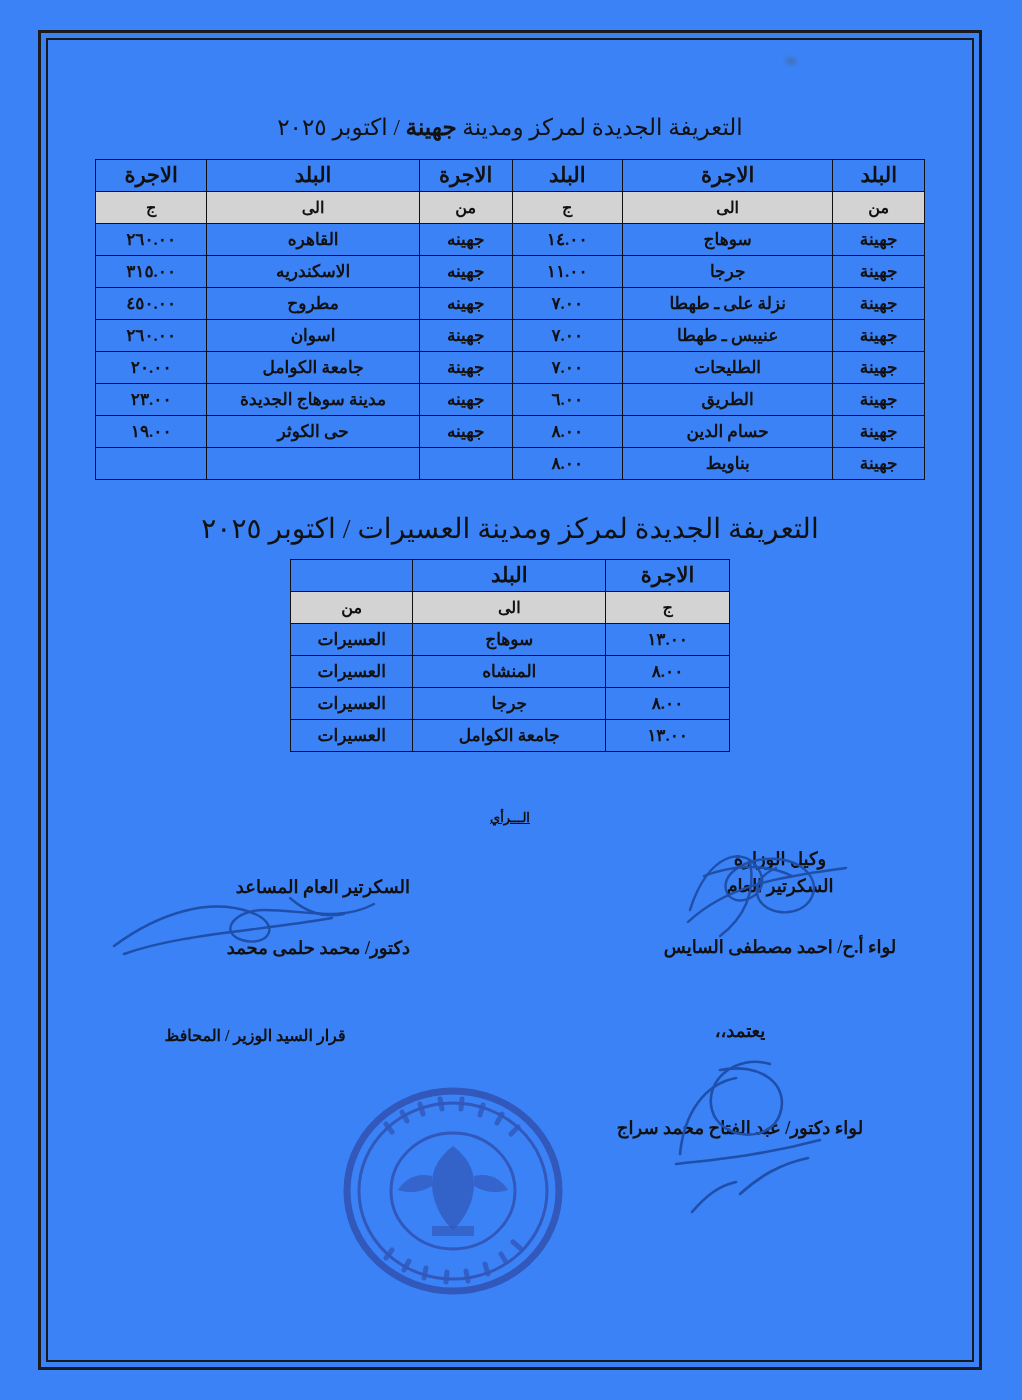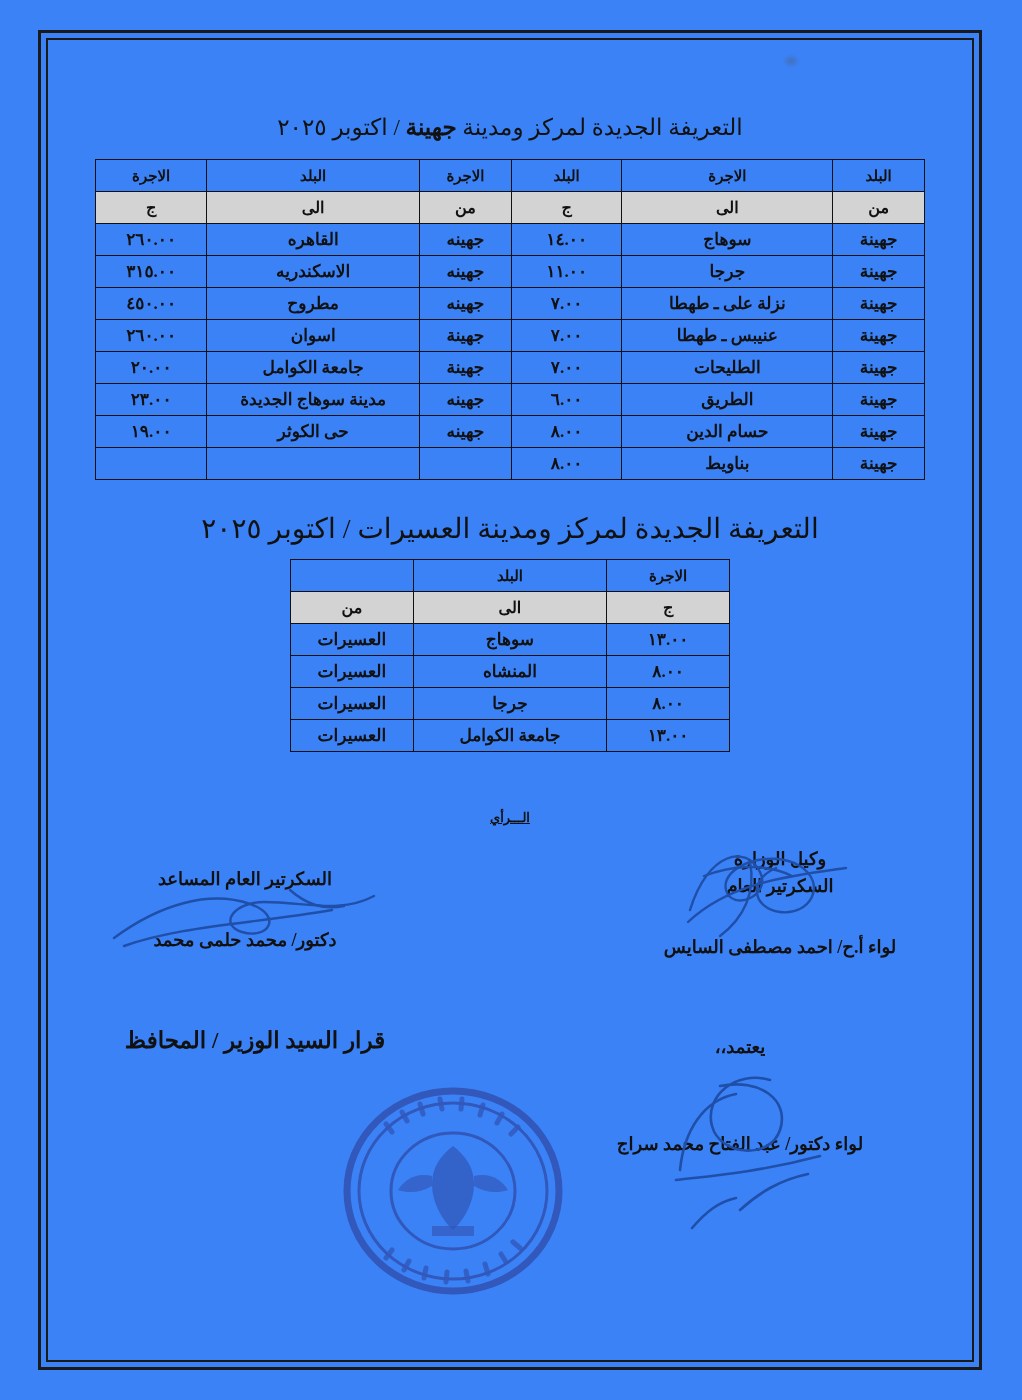--- a/index.html
+++ b/index.html
@@ -73,21 +73,21 @@
     padding: 3px 4px;
     height: 25px;
     font-weight: bold;
     white-space: nowrap;
   }
   .subhead td {
     background: #d3d3d3;
     font-size: 16px;
   }
   .grouphead td {
-    font-size: 15px;
+    font-size: 21px;
   }
   .num {
     letter-spacing: 1px;
   }
 
   
   .t1-wrap {
     margin: 18px auto 0 auto;
     width: 830px;
   }
@@ -134,32 +134,33 @@
     line-height: 1.5;
     text-align: center;
   }
   .sig-right {
     right: 30px;
     top: 10px;
     width: 300px;
   }
   .sig-left {
     left: 20px;
-    top: 30px;
+    top: 38px;
     width: 330px;
+    text-align: right;
   }
   .sig-minister {
     left: 30px;
     top: 188px;
     width: 330px;
-    font-size: 23px;
+    font-size: 16px;
   }
   .sig-governor {
     right: 70px;
-    top: 198px;
+    top: 182px;
     width: 300px;
   }
   .sig-name {
     margin-top: 34px;
   }
   .scribble {
     position: absolute;
     pointer-events: none;
   }
   .stamp {

